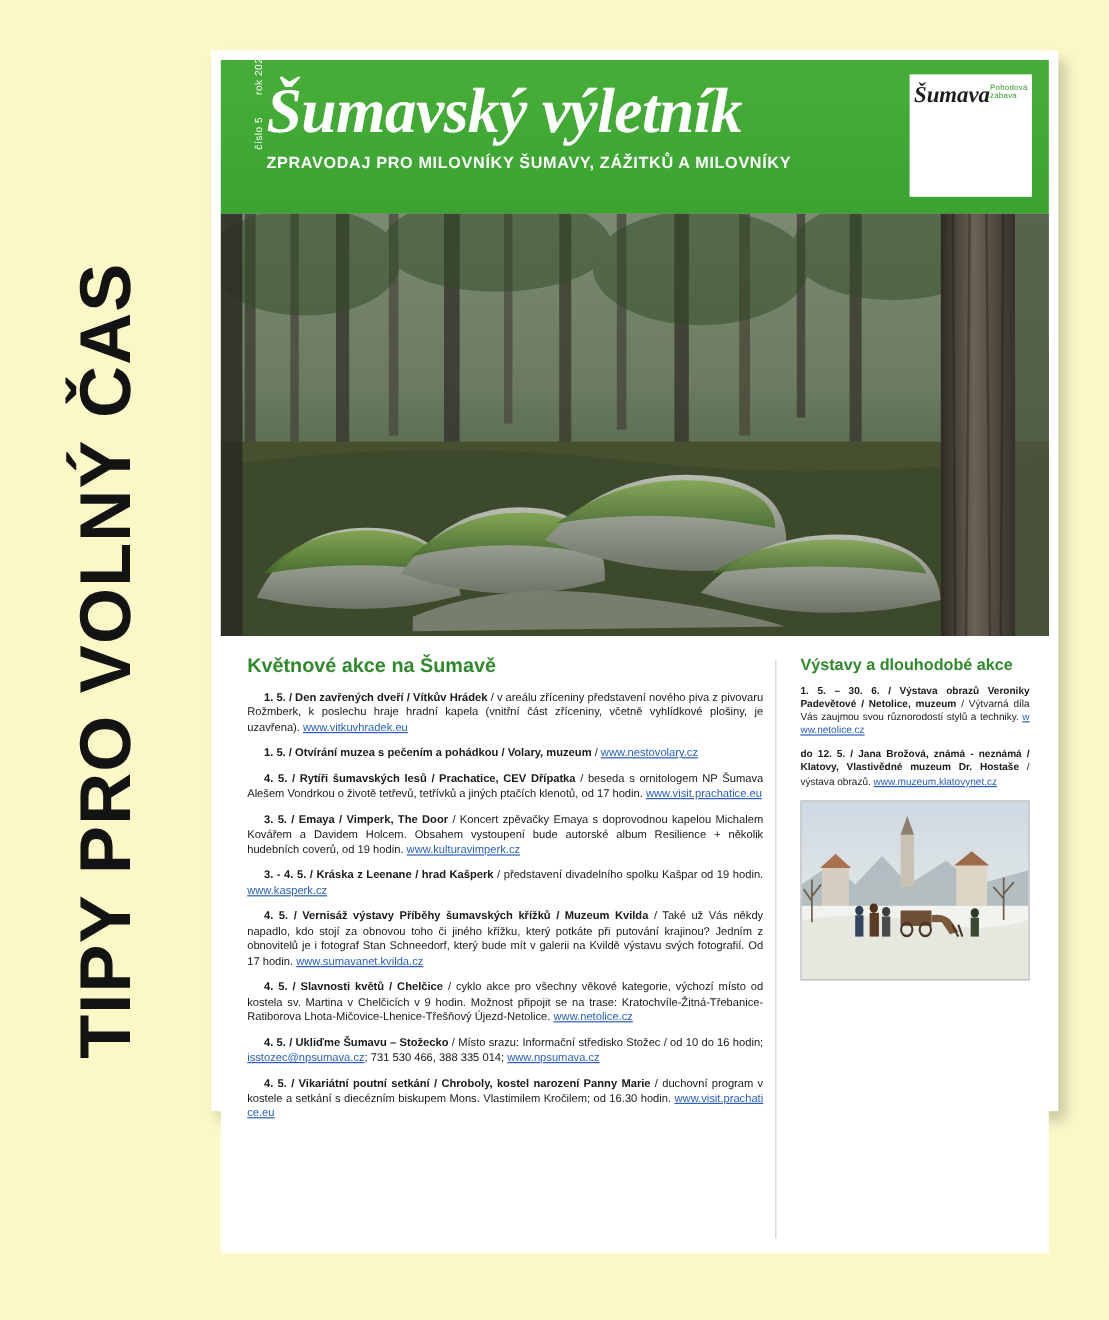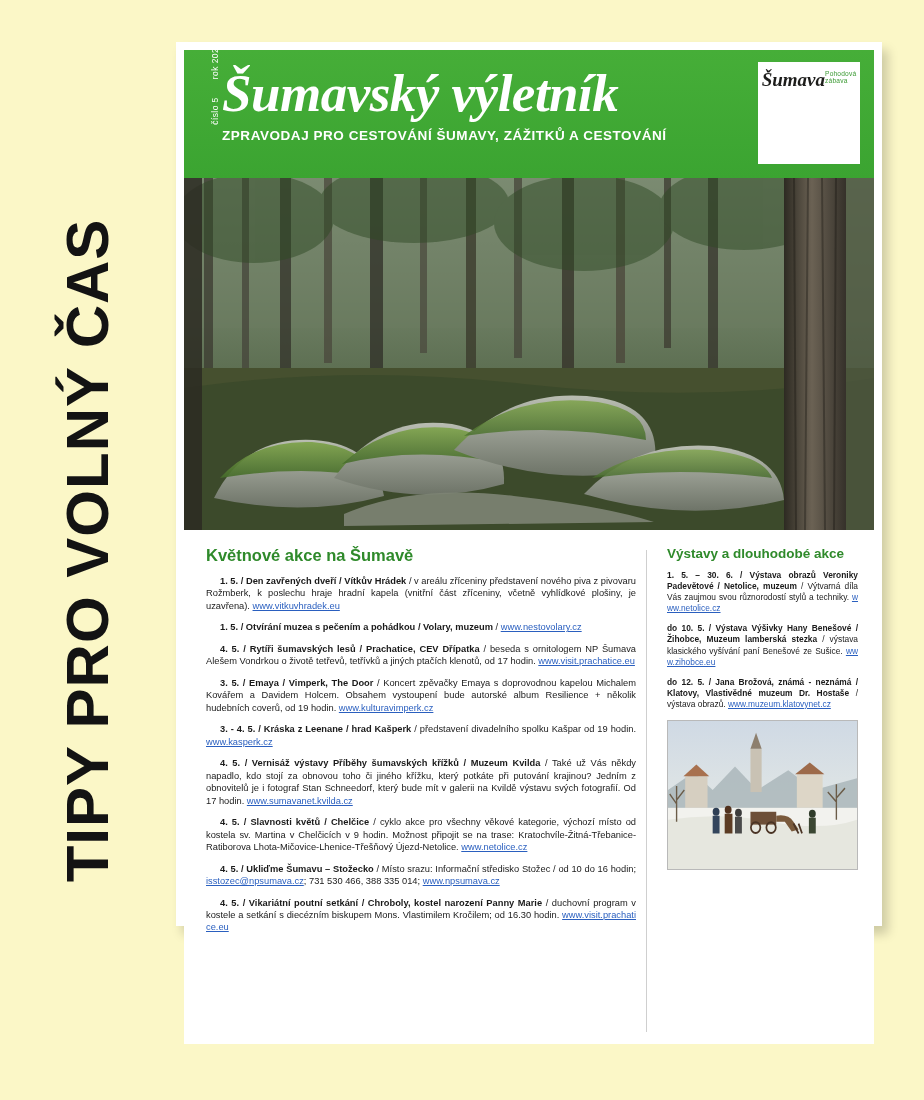--- a/index.html
+++ b/index.html
@@ -169,21 +169,21 @@
 <div class="sheet">
  <div class="sheet-inner">
 
   <div class="masthead">
     <div class="issue-rail">
       <div class="rail-text">číslo 5</div>
       <div class="rail-text" style="top:-4px;">rok 2024</div>
     </div>
     <div class="mast-mid">
       <div class="mast-title">Šumavský výletník</div>
-      <div class="mast-sub">ZPRAVODAJ PRO CESTOVÁNÍ ŠUMAVY, ZÁŽITKŮ A CESTOVÁNÍ</div>
+      <div class="mast-sub">ZPRAVODAJ PRO MILOVNÍKY ŠUMAVY, ZÁŽITKŮ A MILOVNÍKY</div>
     </div>
     <div class="logo-box">
       <svg class="logo-mark" viewBox="0 0 44 40">
         <path d="M30 4 C14 2 7 9 8 15 C9 21 20 22 26 24 C31 25.6 33 28 31 31 C28.6 34.6 19 36 11 34 C18 39 33 39.5 38 33 C42 27.6 36 22.6 28 20.6 C22 19 18 17 19 13.6 C20 10 25.6 7.6 33 8.6 Z" fill="#3b9a33"></path>
       </svg>
       <div class="logo-name">Šumava</div>
       <div class="logo-tag">Pohodová zábava</div>
     </div>
   </div>
 
@@ -300,23 +300,20 @@
 
     <div class="divider"></div>
 
     <div class="col-right">
       <h2 class="sec-title right">Výstavy a dlouhodobé akce</h2>
 
       <p class="entry">
         <b>1. 5. – 30. 6. / Výstava obrazů Veroniky Padevětové / Netolice, muzeum</b><span> / Výtvarná díla Vás zaujmou svou různorodostí stylů a techniky. </span><a class="lnk" href="#">www.netolice.cz</a>
       </p>
       <p class="entry">
-        <b>do 10. 5. / Výstava Výšivky Hany Benešové / Žihobce, Muzeum lamberská stezka</b><span> / výstava klasického vyšívání paní Benešové ze Sušice. </span><a class="lnk" href="#">www.zihobce.eu</a>
-      </p>
-      <p class="entry">
         <b>do 12. 5. / Jana Brožová, známá - neznámá / Klatovy, Vlastivědné muzeum Dr. Hostaše</b><span> / výstava obrazů. </span><a class="lnk" href="#">www.muzeum.klatovynet.cz</a>
       </p>
 
       <div class="right-img">
         <svg viewBox="0 0 220 150" preserveAspectRatio="none">
           <defs>
             <linearGradient id="wsky" x1="0" y1="0" x2="0" y2="1">
               <stop offset="0%" stop-color="#cfd9e4"></stop>
                   <stop offset="100%" stop-color="#eef0e6"></stop>
             </linearGradient>

